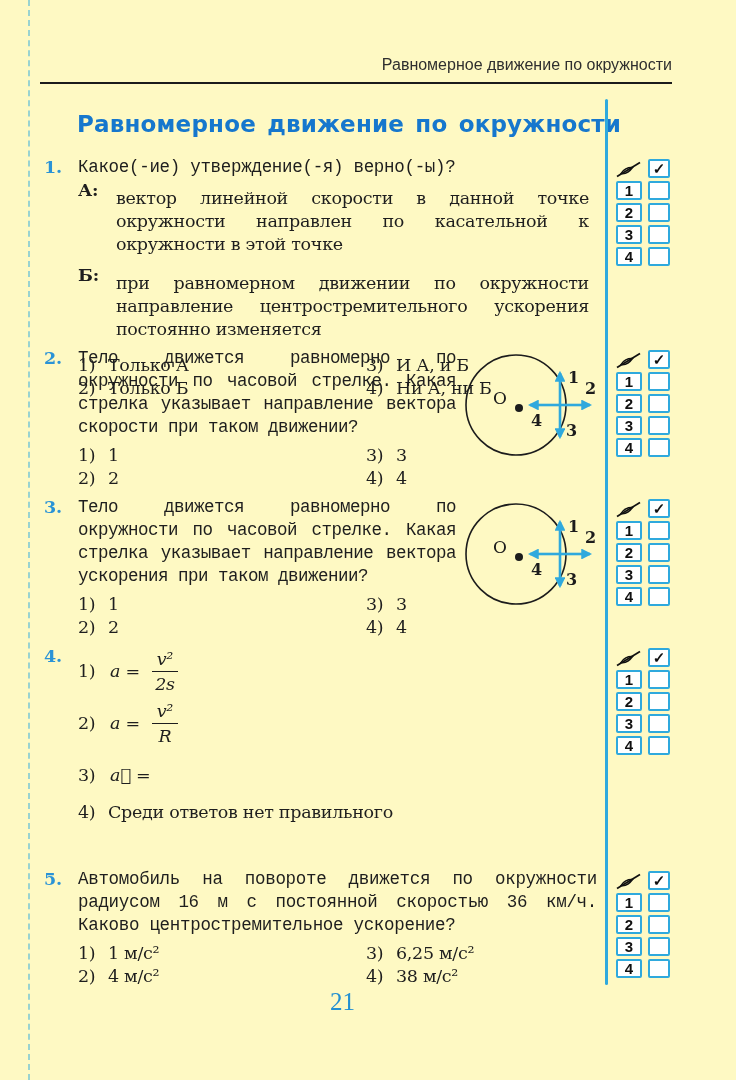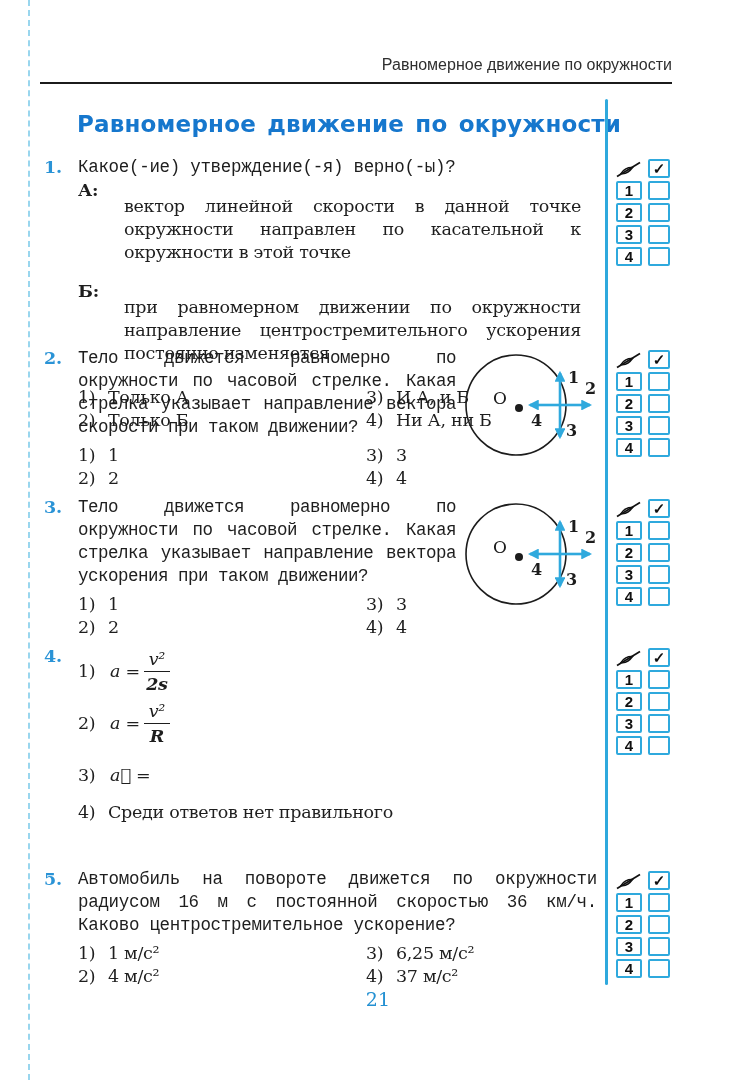--- a/index.html
+++ b/index.html
@@ -1,18 +1,18 @@
 <!DOCTYPE html>
 <html lang="ru"><head>
 <meta charset="utf-8">
 <style>
   html,body{margin:0;padding:0;background:#e8e8e6;}
   .page{
     position:relative;width:736px;height:1080px;margin:0 auto;
-    background:#ffffff;overflow:hidden;
+    background:#fef9c3;overflow:hidden;
     font-family:"DejaVu Serif",serif;color:#1e1e1e;
   }
   .perforation{
     position:absolute;left:28px;top:0;height:1080px;width:0;
     border-left:2px dashed rgba(52,173,222,.5);
   }
   .running-title{
     position:absolute;top:56px;left:272px;width:400px;text-align:right;
     font-family:"Liberation Sans",sans-serif;font-size:16px;color:#2f2f2f;
   }
@@ -24,50 +24,50 @@
   }
   .divider-vline{position:absolute;left:605px;top:99px;width:3px;height:886px;background:#2fa9dd;border-radius:2px;}
 
   .question{position:absolute;left:44px;width:553px;font-size:17.5px;line-height:23px;letter-spacing:-.3px;}
   .q-num{position:absolute;left:0;top:0;font-weight:bold;color:#2a93d6;}
   .q-body{margin-left:34px;}
   .q-text{margin:0;text-align:justify;font-family:Liberation Mono, monospace;}
   .q-text.narrow{width:378px;letter-spacing:-.5px;}
   .statement{display:flex;}
   .st-label{font-weight:bold;flex:0 0 30px;}
-  .st-text{flex:1;margin:16px;text-align:justify;}
+  .st-text{flex:1;margin:8px;text-align:justify;}
   .options{display:grid;grid-template-columns:288px auto;margin-top:5px;}
   .opt{white-space:nowrap;}
   .opt-num{display:inline-block;min-width:30px;}
 
   .formula-row{display:flex;align-items:center;height:52px;}
   .math{font-style:italic;font-family:"DejaVu Serif",serif;}
-  .frac{display:inline-block;text-align:center;vertical-align:middle;margin-left:4px;line-height:22px;}
+  .frac{display:inline-block;text-align:center;vertical-align:middle;margin-left:12px;line-height:22px;}
   .frac-num{display:block;border-bottom:1.8px solid #1e1e1e;padding:0 5px 1px;}
-  .frac-den{display:block;padding-top:1px;font-weight:bold;}
+  .frac-den{display:block;padding-top:1px;}
   .f-lhs{margin-left:2px;}
 
   .answer-block{position:absolute;left:616px;width:64px;}
   .ans-row{display:flex;gap:6px;margin-bottom:3px;height:19px;align-items:center;}
   .abox{box-sizing:border-box;width:22px;height:19px;border:2px solid #2fa9dd;border-radius:2px;background:#fff;}
   .abox.numbox{
     width:26px;display:flex;align-items:center;justify-content:center;
     font-family:"Liberation Sans",sans-serif;font-weight:bold;font-size:15px;color:#101010;
   }
   .abox.checkbox{display:flex;align-items:center;justify-content:center;
     font-size:15px;font-weight:bold;color:#101010;}
   .pen-wrap{width:26px;display:flex;justify-content:center;}
 
   .diagram{position:absolute;width:152px;height:134px;}
   .dlabel{font-family:"DejaVu Serif",serif;font-weight:bold;font-size:16px;fill:#1c1c1c;}
   .dlabel-o{font-family:"DejaVu Serif",serif;font-size:17px;fill:#1c1c1c;}
 
   .page-number{
-    position:absolute;left:330px;top:988px;width:60px;text-align:right;
-    font-size:19px;color:#2390d2;
+    position:absolute;left:330px;top:988px;width:60px;text-align:left;
+    font-size:25px;color:#2390d2;font-family:Liberation Serif, serif;
   }
 </style>
 </head>
 <body>
 
 <div class="page">
 
   <div class="perforation"></div>
 
   <div class="running-title">Равномерное движение по окружности</div>
@@ -190,21 +190,21 @@
   </section>
 
   <section class="question" style="top:868px">
     <span class="q-num">5.</span>
     <div class="q-body">
       <p class="q-text">Автомобиль на повороте движется по окружности радиусом 16 м с постоянной скоростью 36 км/ч. Каково центростремительное ускорение?</p>
       <div class="options">
         <div class="opt"><span class="opt-num">1)</span><span>1 м/с²</span></div>
         <div class="opt"><span class="opt-num">3)</span><span>6,25 м/с²</span></div>
         <div class="opt"><span class="opt-num">2)</span><span>4 м/с²</span></div>
-        <div class="opt"><span class="opt-num">4)</span><span>37 м/с²</span></div>
+        <div class="opt"><span class="opt-num">4)</span><span>38 м/с²</span></div>
       </div>
     </div>
   </section>
 
   <div class="answer-block" style="top:159px">
     <div class="ans-row">
       <span class="pen-wrap">
         <svg class="pen-icon" viewBox="0 0 26 18">
             <line x1="1" y1="16.5" x2="24" y2="2.5" stroke="#111" stroke-width="1.7"></line>
             <path d="M5 13.5 C7 9.5 12 7 16.5 7.5 C14 11 10 13.5 6.5 13.8 Z" fill="none" stroke="#111" stroke-width="1.5"></path>

